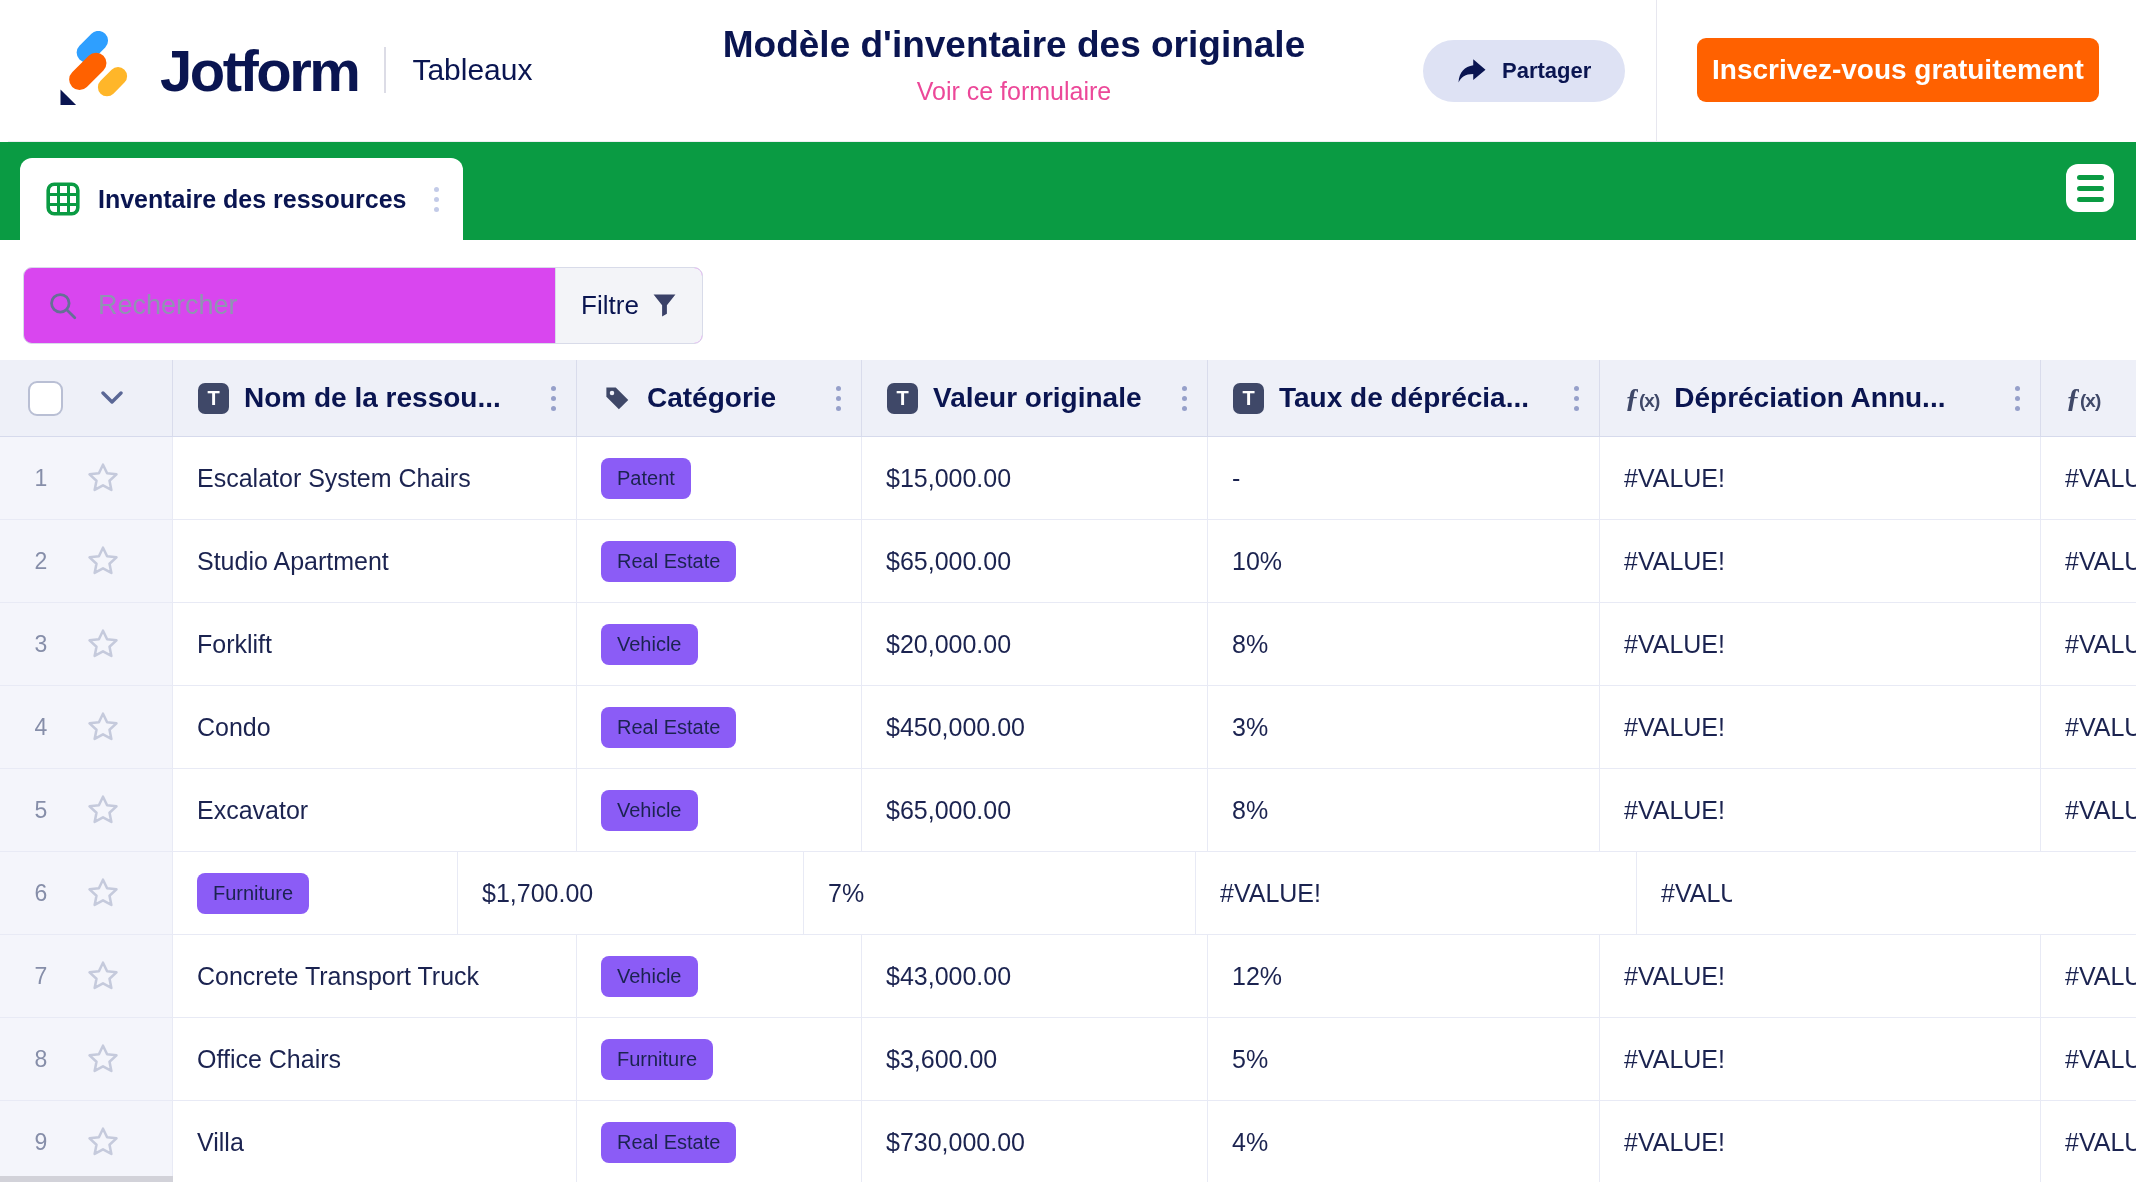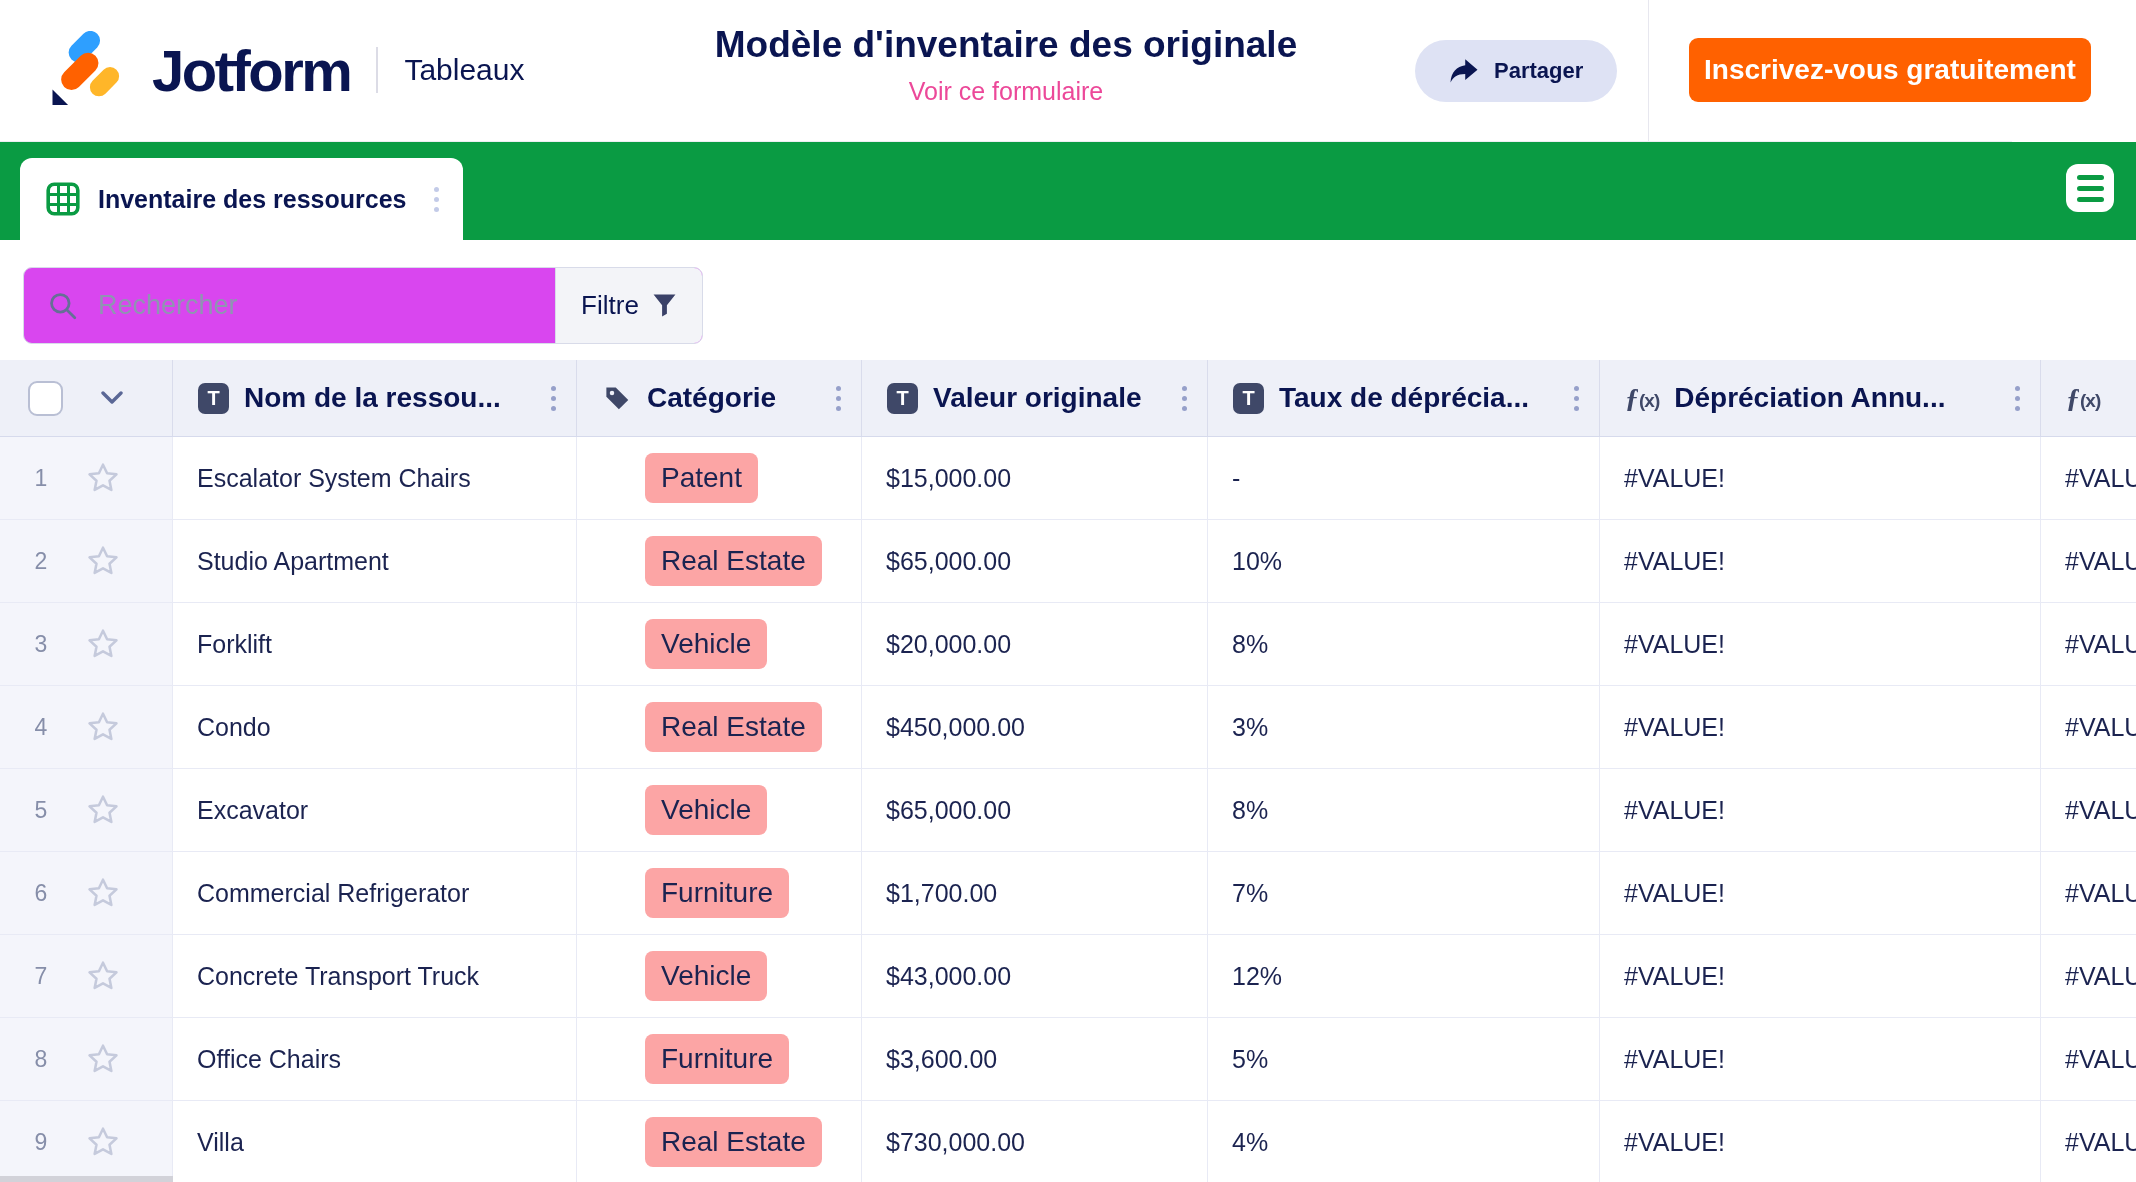--- a/index.html
+++ b/index.html
@@ -3,21 +3,21 @@
 <meta charset="utf-8">
 <style>
   * { margin:0; padding:0; box-sizing:border-box; }
   html,body { background:#fff; }
   .page {
     position:relative; width:2136px; height:1182px; overflow:hidden;
     font-family:"Liberation Sans", sans-serif; background:#fff;
   }
 
   
-  .topbar { position:absolute; top:0; left:0; width:2012px; height:142px; background:#fff; border-bottom:1px solid #ededf3;text-decoration:underline; }
+  .topbar { position:absolute; top:0; left:8px; width:2012px; height:142px; background:#fff; border-bottom:1px solid #ededf3;text-decoration:underline; }
   .brand { position:absolute; left:44px; top:28px; display:flex; align-items:center; gap:26px; height:84px; }
   .logo-mark { width:82px; height:78px; }
   .wordmark { font-size:58px; font-weight:800; color:#0a1551; letter-spacing:-2.5px; }
   .brand-divider { width:2px; height:46px; background:#dcdce6; }
   .product-name { font-size:30px; color:#0a1551; font-weight:400; }
 
   .title-block { position:absolute; left:50%; transform:translateX(-50%); top:24px; text-align:center; width:720px; }
   .page-title { font-size:37px; font-weight:700; color:#0a1551; white-space:nowrap; }
   .view-form-link { display:inline-block; margin-top:11px; font-size:25px; font-weight:500; color:#ec4899; cursor:pointer; }
 
@@ -67,21 +67,21 @@
   .kebab { display:flex; flex-direction:column; gap:5px; margin-left:auto; padding:6px 4px; cursor:pointer; }
   .kebab .dot { width:5px; height:5px; border-radius:50%; background:#96a0ca; }
 
   .trow { display:flex; height:83px; background:#fff; border-bottom:1px solid #e8eaf5; }
   .td { display:flex; align-items:center; padding:0 24px; border-right:1px solid #e8eaf5; font-size:25px; color:#1b2350;
     white-space:nowrap; overflow:hidden; }
   .td:last-child { border-right:none; }
   .td.c0 { background:#f4f5fb; padding:0 0 0 28px; gap:32px; }
   .row-num { width:26px; font-size:23px; color:#868ea9; text-align:center; }
   .star-btn { display:flex; align-items:center; cursor:pointer; background:none; border:none; padding:0; }
-  .badge { background:#fca5a5; border-radius:8px; padding:9px 16px; font-size:28px; color:#1b2350;margin-left:44px; }
+  .badge { background:#8b5cf6; border-radius:8px; padding:9px 16px; font-size:20px; color:#1b2350; }
 
   .hscroll-thumb { position:absolute; left:0; top:1176px; width:173px; height:6px; background:#d2d2d9; }
 </style>
 </head>
 <body>
 
 <div class="page">
 
   <div class="topbar">
     <div class="brand">
@@ -324,21 +324,20 @@
 
     <div class="trow">
       <div class="td c0">
         <span class="row-num">6</span>
         <button class="star-btn">
             <svg width="34" height="34" viewBox="0 0 24 24">
               <path d="M12 2.6l2.9 6 6.6.8-4.9 4.5 1.3 6.5L12 17.2l-5.9 3.2 1.3-6.5-4.9-4.5 6.6-.8z" fill="none" stroke="#c5cadc" stroke-width="1.8" stroke-linejoin="round"></path>
             </svg>
           </button>
       </div>
-      <div class="td c1">Commercial Refrigerator</div>
       <div class="td c2">
           <span class="badge">Furniture</span>
         </div>
       <div class="td c3">$1,700.00</div>
       <div class="td c4">7%</div>
       <div class="td c5">#VALUE!</div>
       <div class="td c6">#VALUE!</div>
     </div>
 
     <div class="trow">

